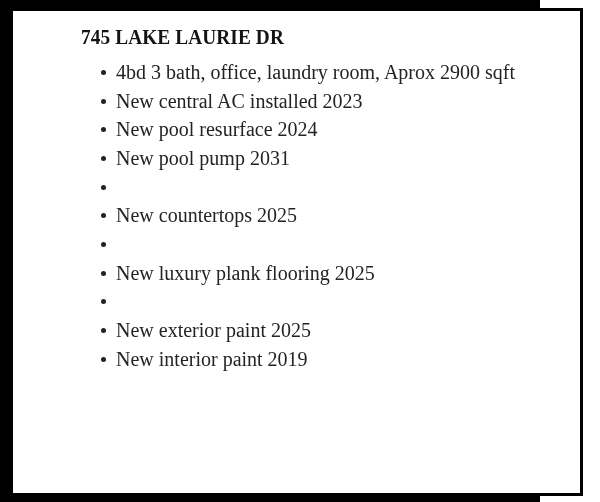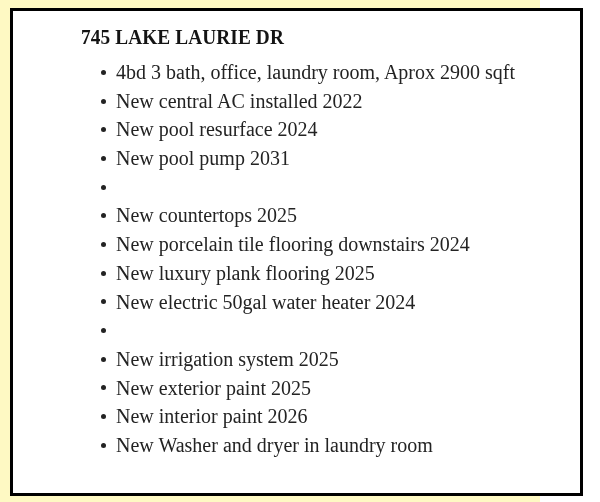--- a/index.html
+++ b/index.html
@@ -12,21 +12,21 @@
     height: 502px;
     background: #ffffff;
     font-family: "Liberation Serif", "DejaVu Serif", serif;
     overflow: hidden;
   }
 
   #flyer-sheet {
     position: relative;
     width: 540px;
     height: 502px;
-    background: #fef9c3;
+    background: #000000;
     box-sizing: border-box;
   }
 
   
   #listing-frame {
     position: absolute;
     left: 10px;
     top: 8px;
     width: 573px;
     height: 488px;
@@ -98,30 +98,27 @@
 <body>
 
 <div id="flyer-sheet">
   <div id="listing-frame">
     <div id="listing-body">
 
       <h1 id="property-title">745 LAKE LAURIE DR</h1>
 
       <ul id="features-list">
           <li><span class="bullet-marker" aria-hidden="true" title="•"></span><span class="feature-text">4bd 3 bath, office, laundry room, Aprox 2900 sqft</span></li>
-          <li><span class="bullet-marker" aria-hidden="true" title="•"></span><span class="feature-text">New central AC installed 2022</span></li>
+          <li><span class="bullet-marker" aria-hidden="true" title="•"></span><span class="feature-text">New central AC installed 2023</span></li>
           <li><span class="bullet-marker" aria-hidden="true" title="•"></span><span class="feature-text">New pool resurface 2024</span></li>
           <li><span class="bullet-marker" aria-hidden="true" title="•"></span><span class="feature-text">New pool pump 2031</span></li>
           <li><span class="bullet-marker" aria-hidden="true" title="•"></span></li>
           <li><span class="bullet-marker" aria-hidden="true" title="•"></span><span class="feature-text">New countertops 2025</span></li>
-          <li><span class="bullet-marker" aria-hidden="true" title="•"></span><span class="feature-text">New porcelain tile flooring downstairs 2024</span></li>
+          <li><span class="bullet-marker" aria-hidden="true" title="•"></span></li>
           <li><span class="bullet-marker" aria-hidden="true" title="•"></span><span class="feature-text">New luxury plank flooring 2025</span></li>
-          <li><span class="bullet-marker" aria-hidden="true" title="•"></span><span class="feature-text">New electric 50gal water heater 2024</span></li>
           <li><span class="bullet-marker" aria-hidden="true" title="•"></span></li>
-          <li><span class="bullet-marker" aria-hidden="true" title="•"></span><span class="feature-text">New irrigation system 2025</span></li>
           <li><span class="bullet-marker" aria-hidden="true" title="•"></span><span class="feature-text">New exterior paint 2025</span></li>
-          <li><span class="bullet-marker" aria-hidden="true" title="•"></span><span class="feature-text">New interior paint 2026</span></li>
-          <li><span class="bullet-marker" aria-hidden="true" title="•"></span><span class="feature-text">New Washer and dryer in laundry room</span></li>
+          <li><span class="bullet-marker" aria-hidden="true" title="•"></span><span class="feature-text">New interior paint 2019</span></li>
         </ul>
 
     </div>
   </div>
 </div>
 
 </body></html>

